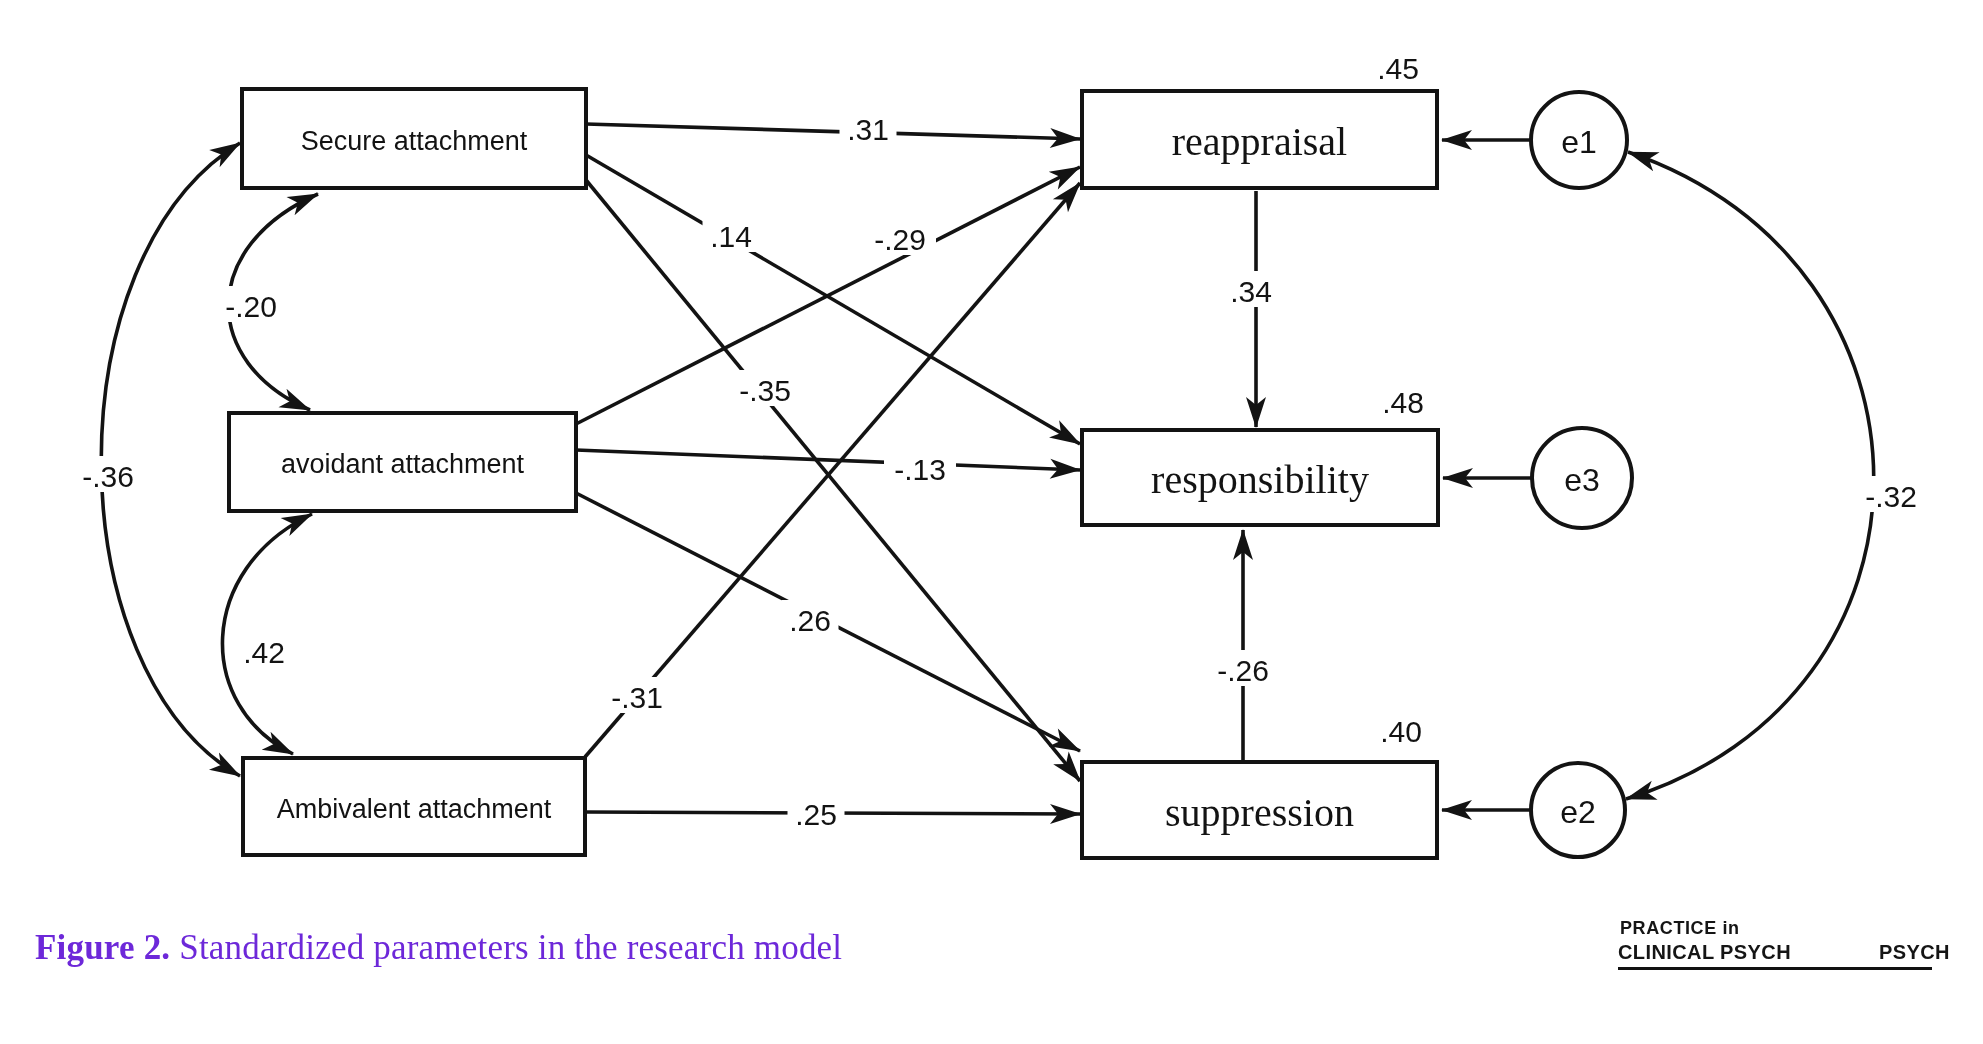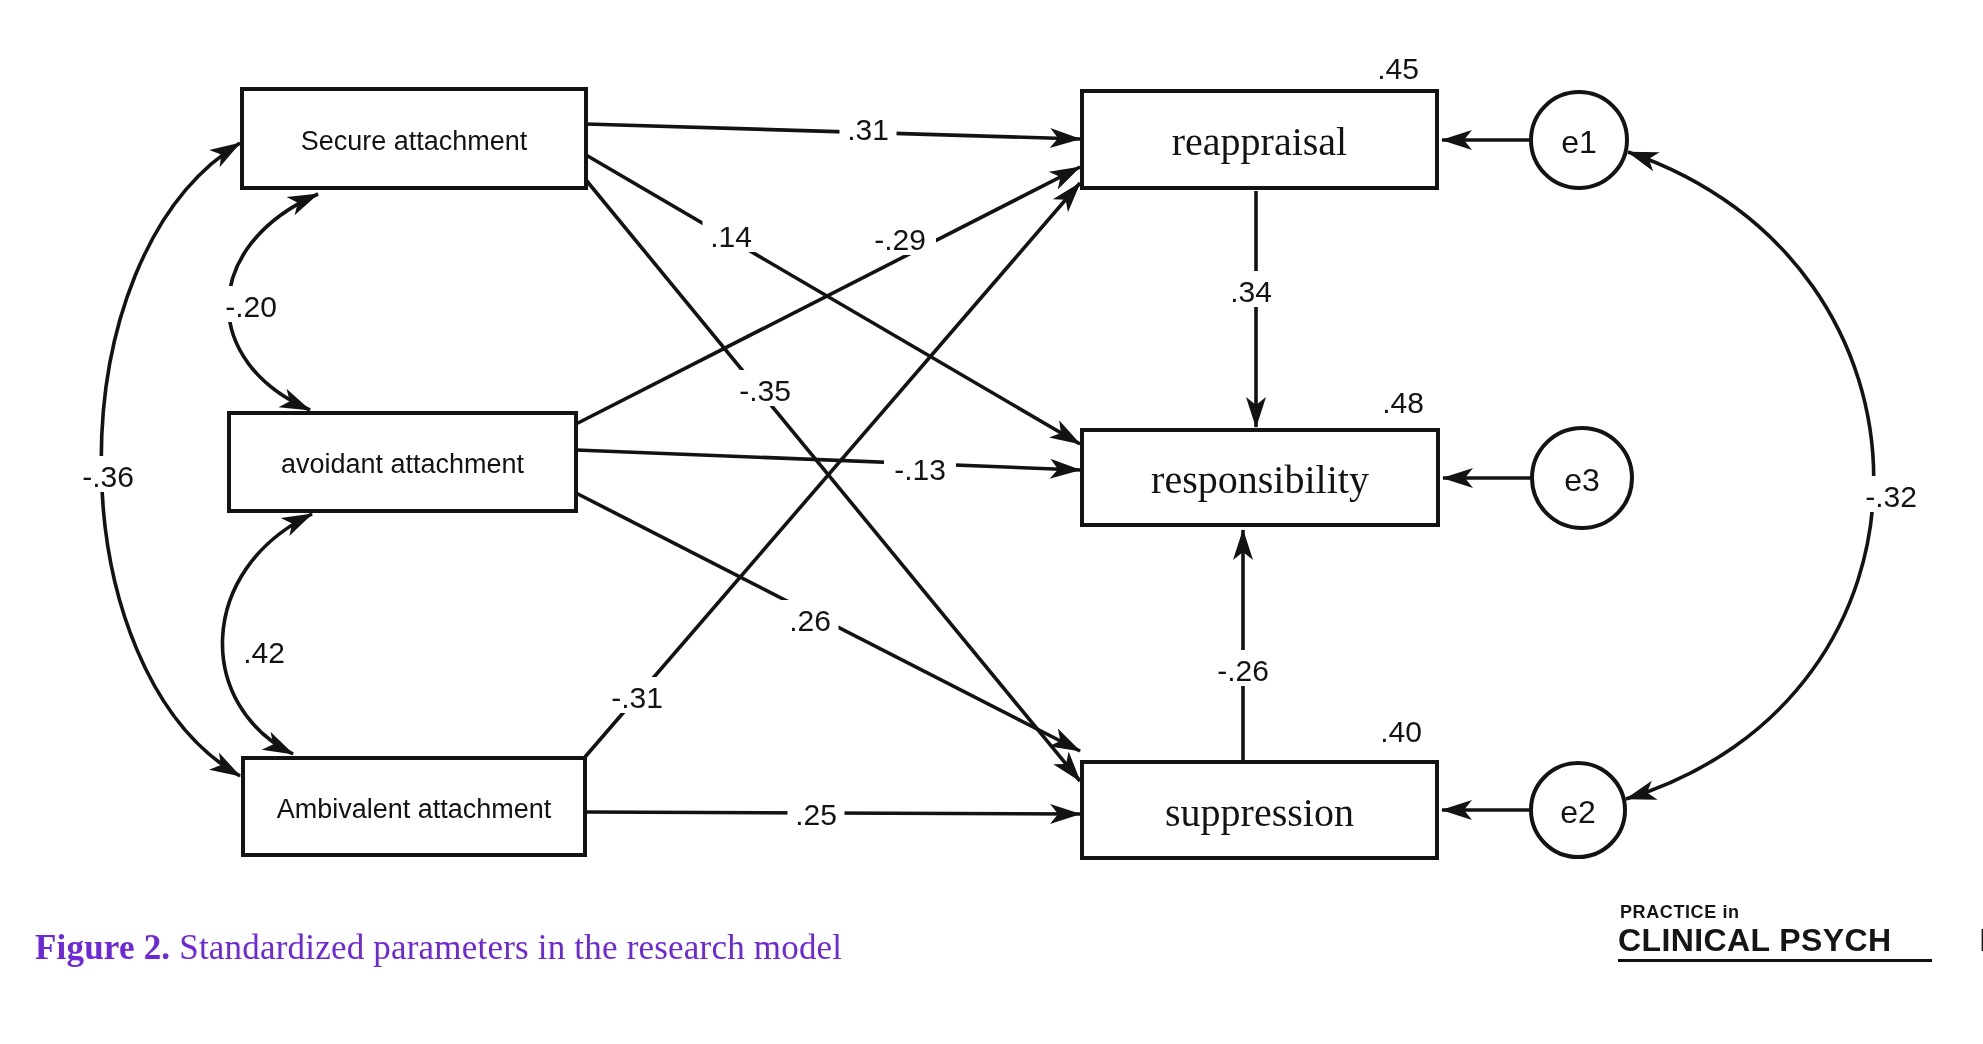--- a/index.html
+++ b/index.html
@@ -11,22 +11,22 @@
   .caption{
     position:absolute;left:35px;top:928px;width:1000px;
     font-family:"Liberation Serif","DejaVu Serif",serif;
     font-size:35px;color:#6d28d9;letter-spacing:.2px;white-space:nowrap;
   }
   .caption b{font-weight:bold;}
   .journal-logo{
     position:absolute;left:1618px;top:903px;width:318px;color:#151515;
     font-family:"Liberation Sans",sans-serif;line-height:1;
   }
-  .logo-line1{font-weight:bold;font-size:18px;letter-spacing:.6px;margin:0 0 3px 2px;}
-  .logo-line2{font-weight:bold;font-size:32px;letter-spacing:.4px;white-space:nowrap;display:flex;align-items:center;gap:43px;}
+  .logo-line1{font-weight:bold;font-size:18px;letter-spacing:.6px;margin:16px 0 3px 2px;}
+  .logo-line2{font-weight:bold;font-size:20px;letter-spacing:.4px;white-space:nowrap;display:flex;align-items:center;gap:43px;}
   .logo-line2 .seg{display:inline-block;}
   .logo-o-icon{display:inline-block;margin:0 1px;}
   .logo-rule{height:3px;background:#111;margin-top:3px;width:314px;}
 </style>
 </head>
 <body>
 
 <svg id="diagram-svg" width="1983" height="1044" viewBox="0 0 1983 1044" xmlns="http://www.w3.org/2000/svg">
     <defs>
       <marker id="arr" markerUnits="userSpaceOnUse" markerWidth="34" markerHeight="24" refX="31" refY="12" orient="auto">

